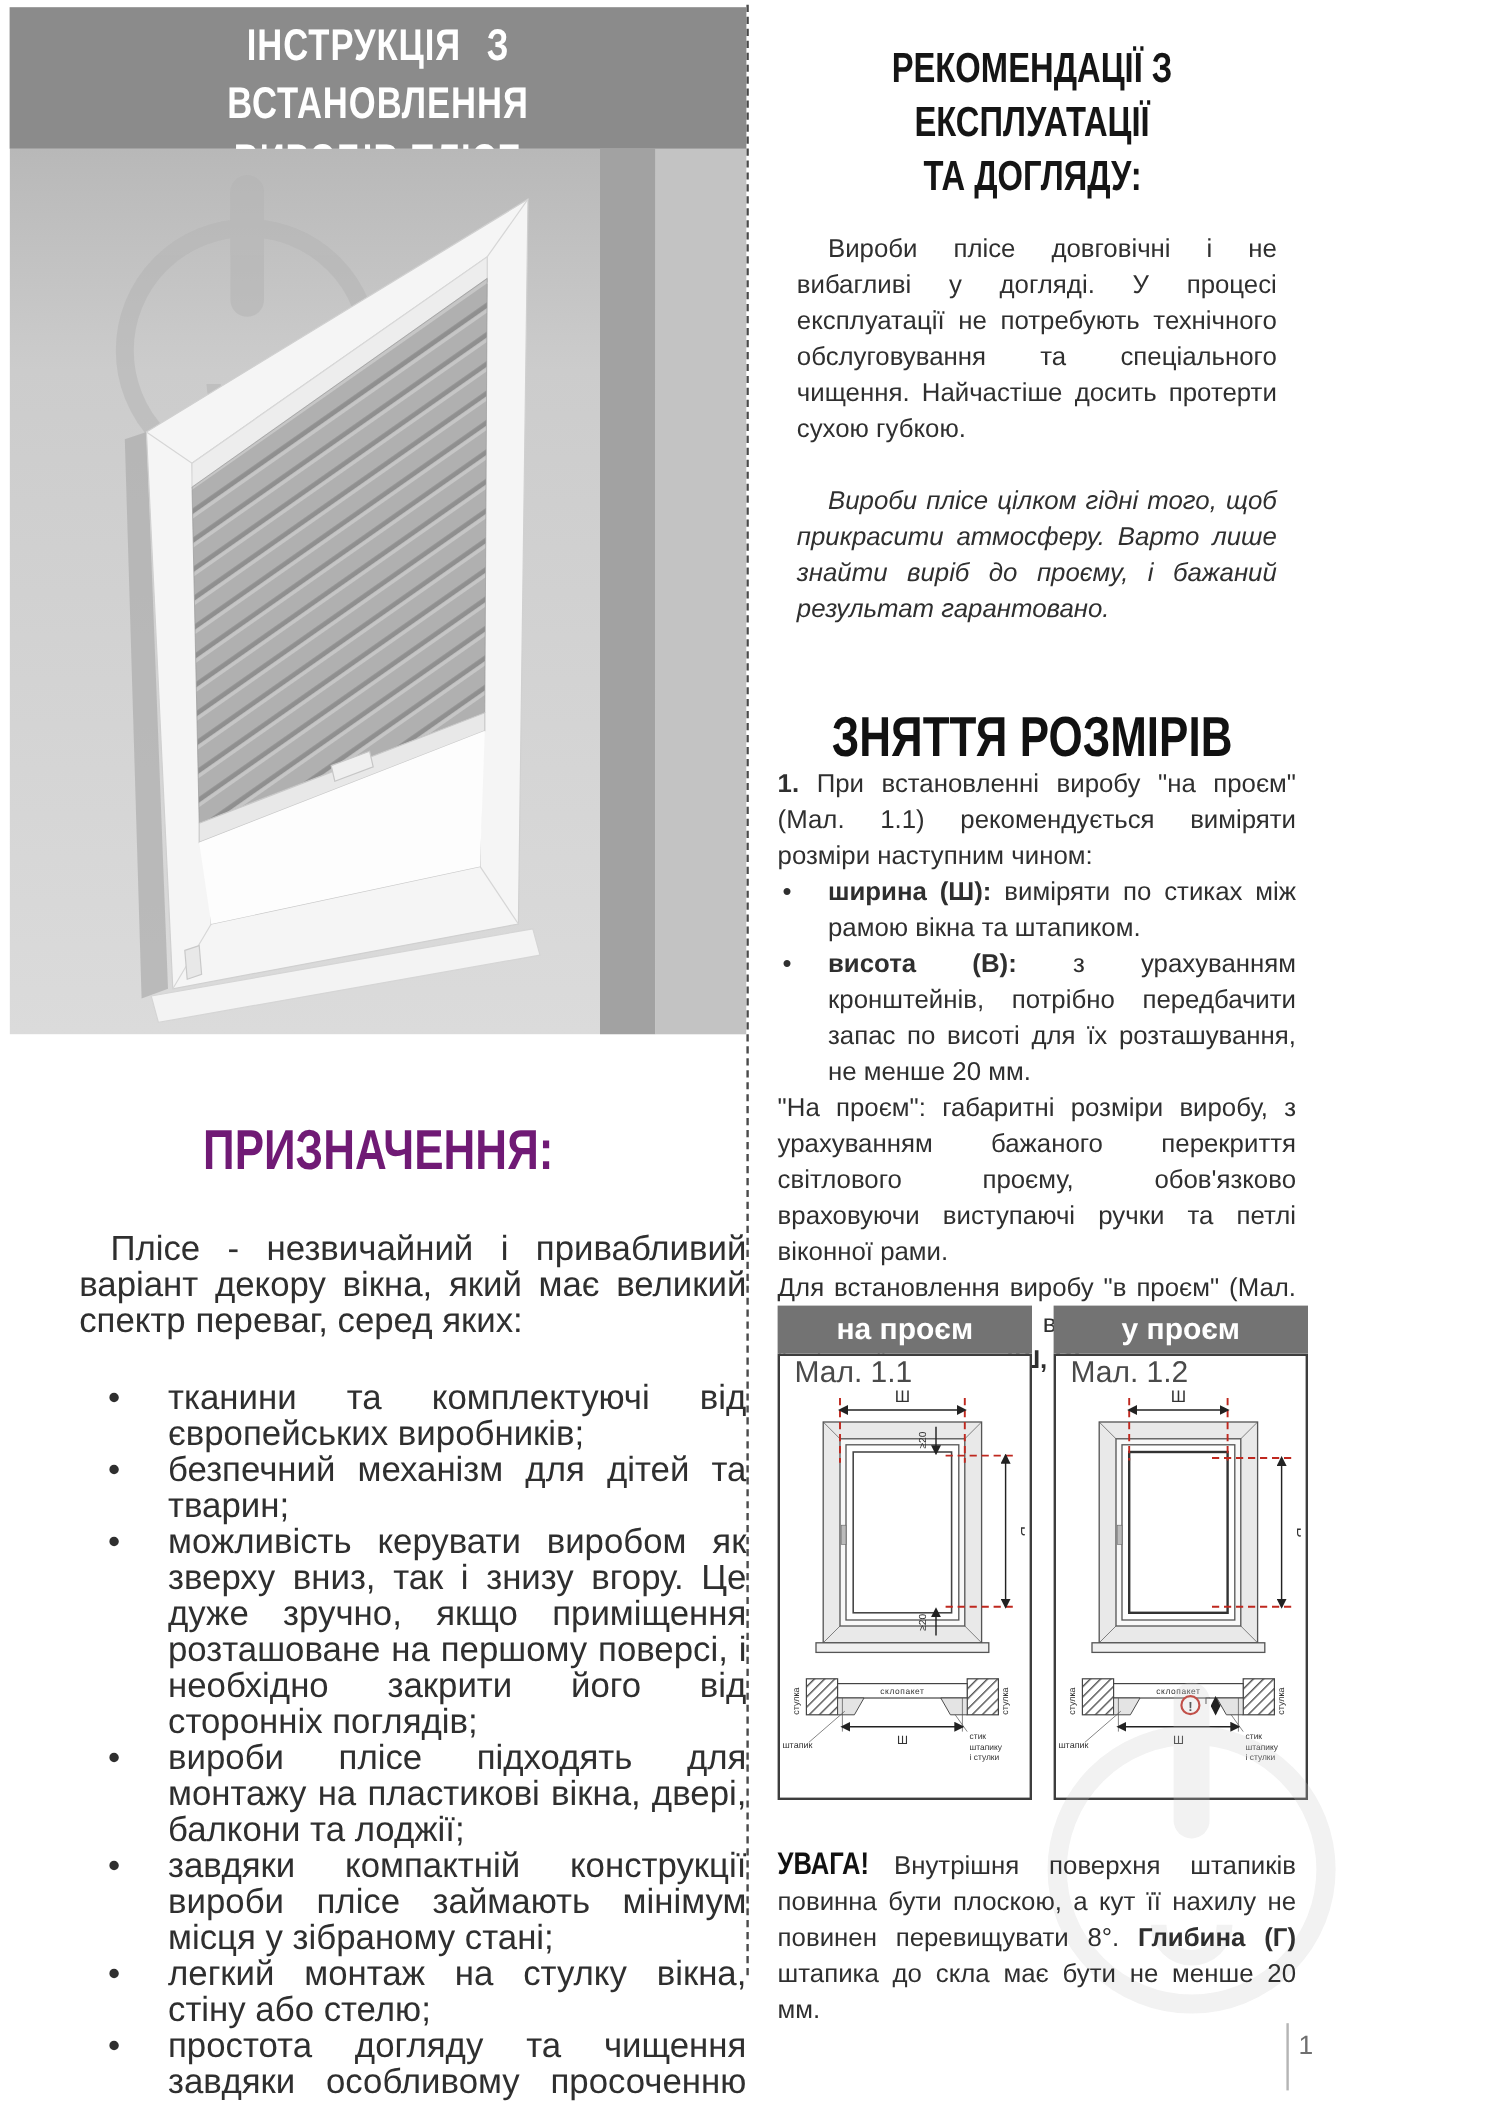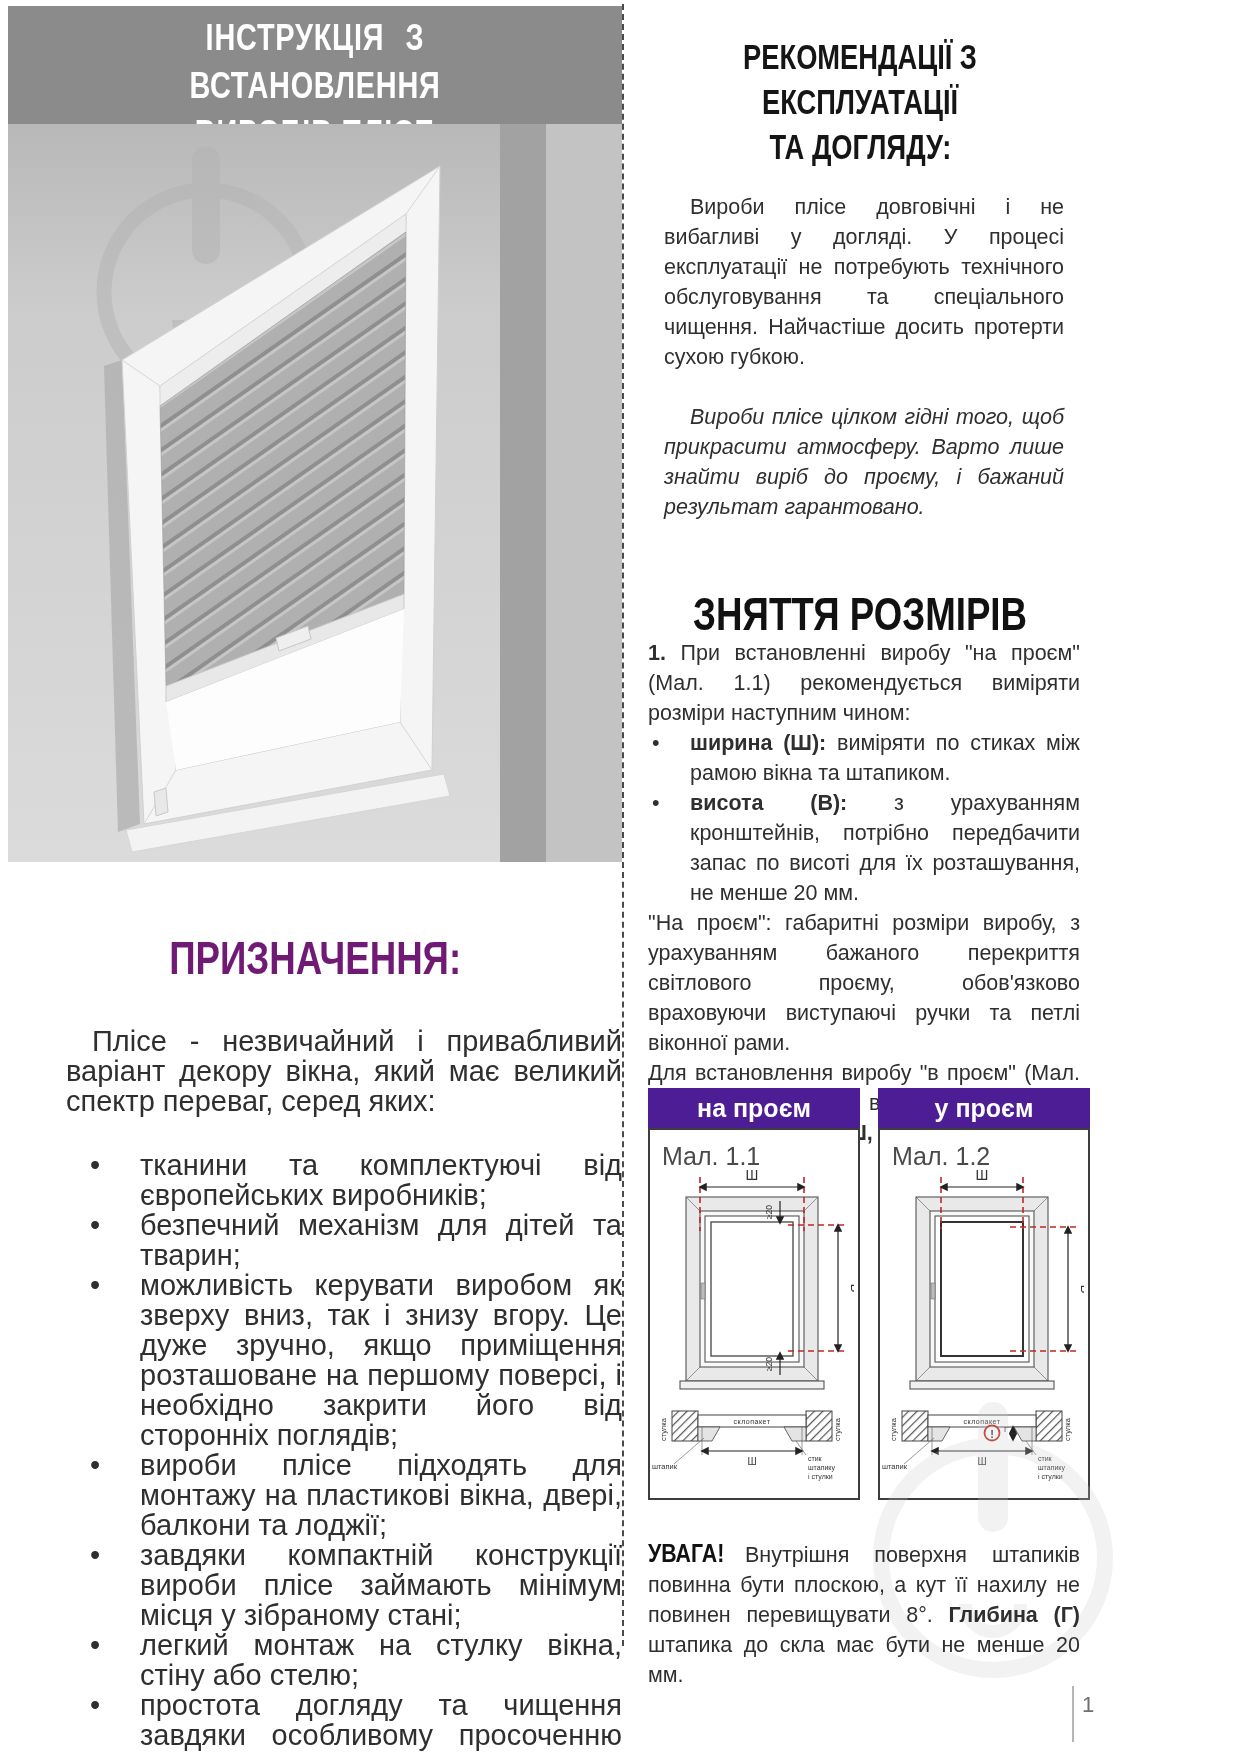--- a/index.html
+++ b/index.html
@@ -38,24 +38,24 @@
   .meas-h{position:absolute;left:628px;top:552px;width:464px;text-align:center;
           font-size:47px;font-weight:700;color:#111;margin-top:34px;}
   .meas-body{position:absolute;left:648px;top:638px;width:432px;
              font-size:21.5px;line-height:30px;text-align:justify;}
   .meas-body p{margin:0;}
   .blist2{list-style:none;margin:0;padding:0;}
   .blist2 li{position:relative;padding-left:42px;}
   .dot2{position:absolute;left:4px;top:0;}
 
   .panel{position:absolute;top:1088px;width:212px;}
-  .panel-h{height:40px;background:#4c1d95;color:#fff;font-weight:700;font-size:25px;
+  .panel-h{height:40px;background:#737373;color:#fff;font-weight:700;font-size:25px;
            line-height:40px;text-align:center;}
   .panel-b{border:2px solid #3d3d3d;background:#fff;height:372px;box-sizing:border-box;}
-  .cap{font-size:25px;color:#4a4a4a;padding:12px 0 0 12px;font-weight:400;}
+  .cap{font-size:25px;color:#4a4a4a;padding:0 0 0 12px;font-weight:400;}
   .panel-b svg{display:block;margin-top:-4px;}
   #panel1{left:648px;} #panel2{left:878px;}
 
   .wm2{position:absolute;left:828px;top:1368px;opacity:.45;pointer-events:none;}
 
   .attention{position:absolute;left:648px;top:1538px;width:432px;
              font-size:21.5px;line-height:30px;text-align:justify;}
   .att-label{font-weight:700;font-size:26px;display:inline-block;
              transform:scaleX(.82);transform-origin:0 80%;margin-right:4px;color:#111;}
 

